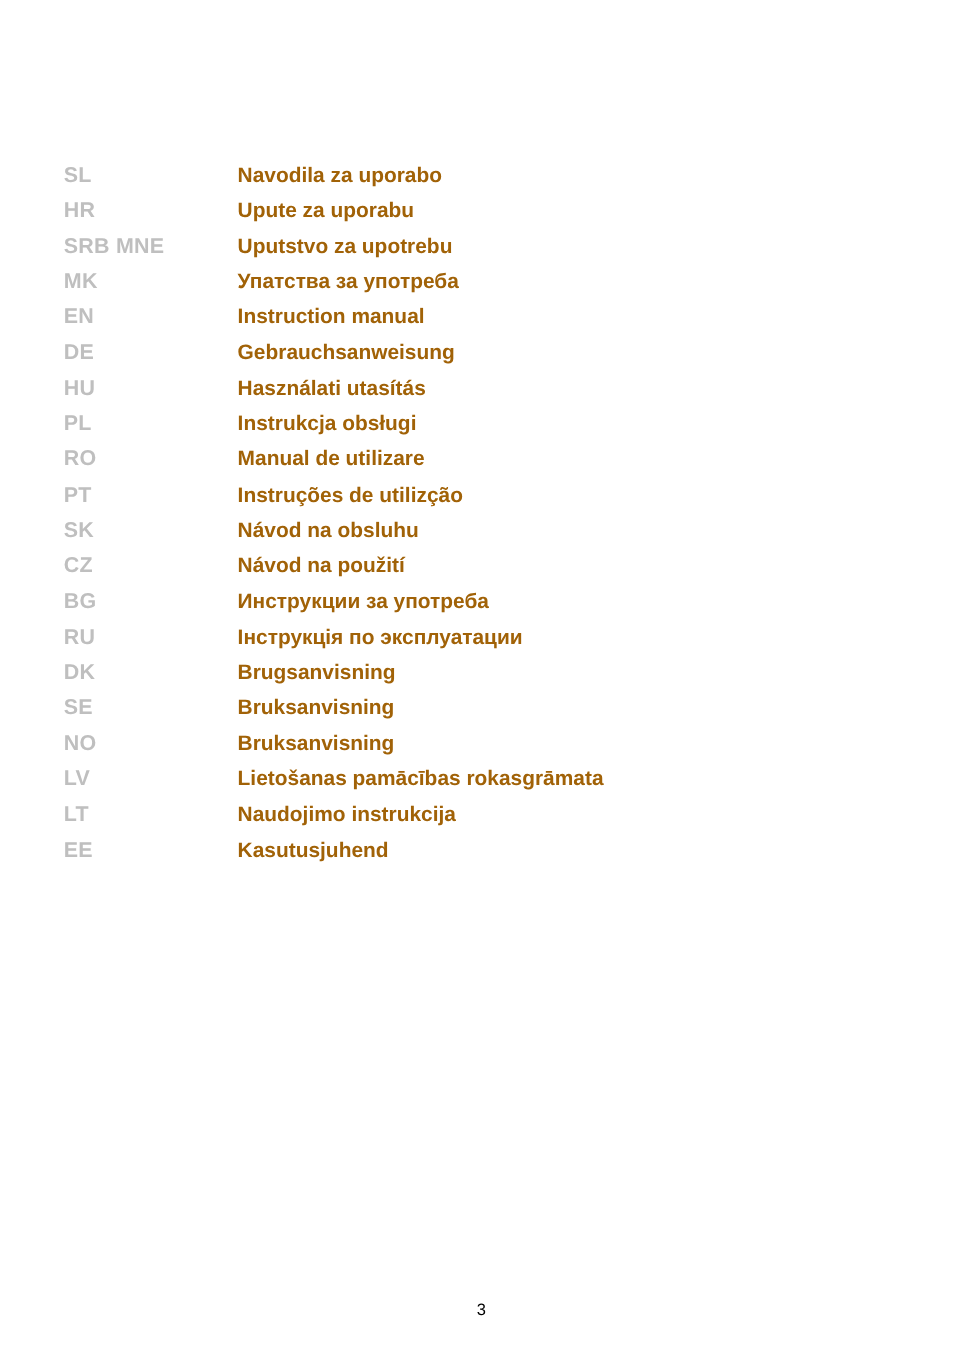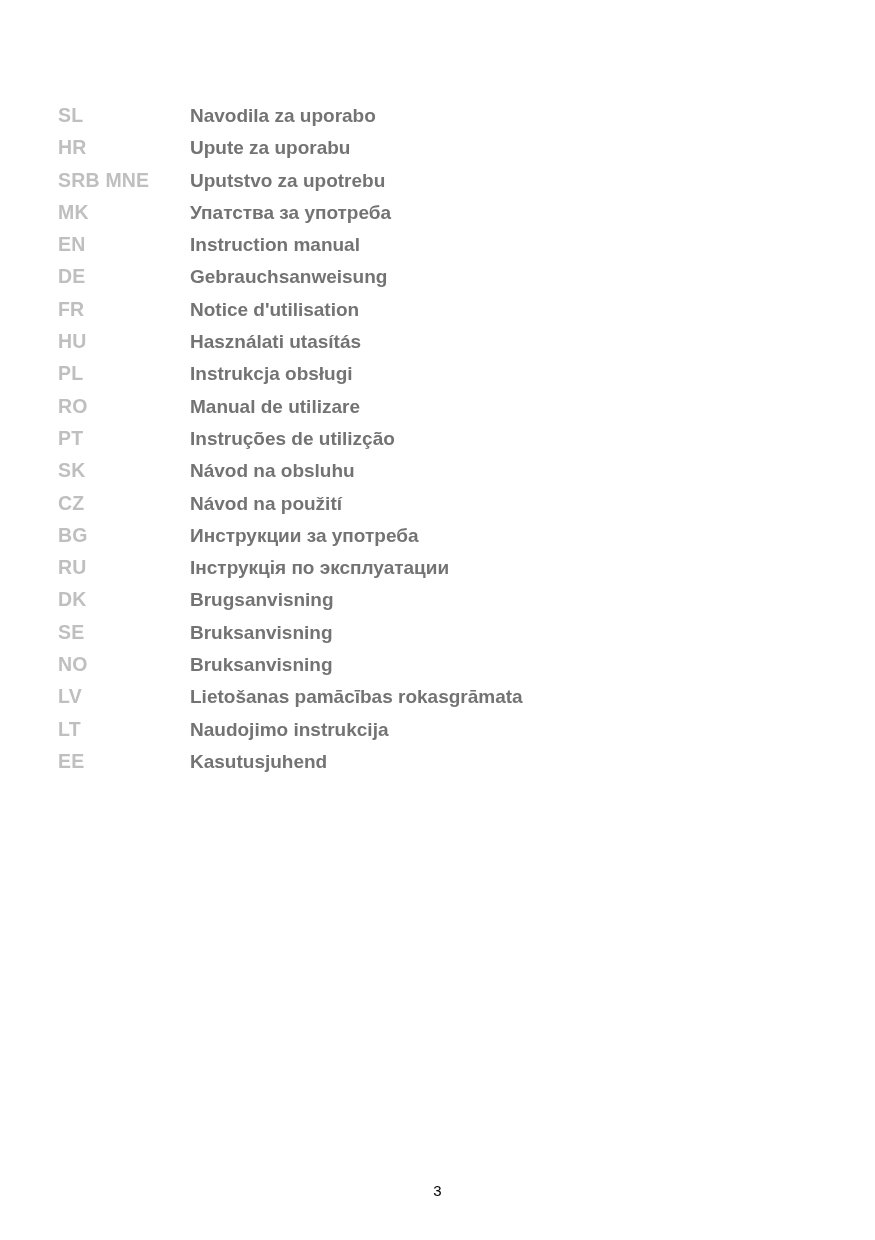--- a/index.html
+++ b/index.html
@@ -33,26 +33,28 @@
     height: 32.3px;
   }
   .lang-code {
     width: 132px;
     flex: 0 0 132px;
     color: #bfbfbf;
     font-size: 19.5px;
     font-weight: bold;
     letter-spacing: 0.2px;
     white-space: nowrap;
+    margin-top: 44px;
   }
   .lang-title {
-    color: #737373;
+    color: #a16207;
     font-size: 19px;
     font-weight: bold;
     white-space: nowrap;
+    margin-left: 26px;
   }
   .page-number {
     position: absolute;
     left: 0;
     top: 1182px;
     width: 875px;
     text-align: center;
     font-size: 15px;
     color: #000000;
   }
@@ -87,24 +89,20 @@
     <div class="lang-row">
       <span class="lang-code">EN</span>
       <span class="lang-title">Instruction manual</span>
     </div>
 
     <div class="lang-row">
       <span class="lang-code">DE</span>
       <span class="lang-title">Gebrauchsanweisung</span>
     </div>
 
-    <div class="lang-row">
-      <span class="lang-code">FR</span>
-      <span class="lang-title">Notice d'utilisation</span>
-    </div>
 
     <div class="lang-row">
       <span class="lang-code">HU</span>
       <span class="lang-title">Használati utasítás</span>
     </div>
 
     <div class="lang-row">
       <span class="lang-code">PL</span>
       <span class="lang-title">Instrukcja obsługi</span>
     </div>

